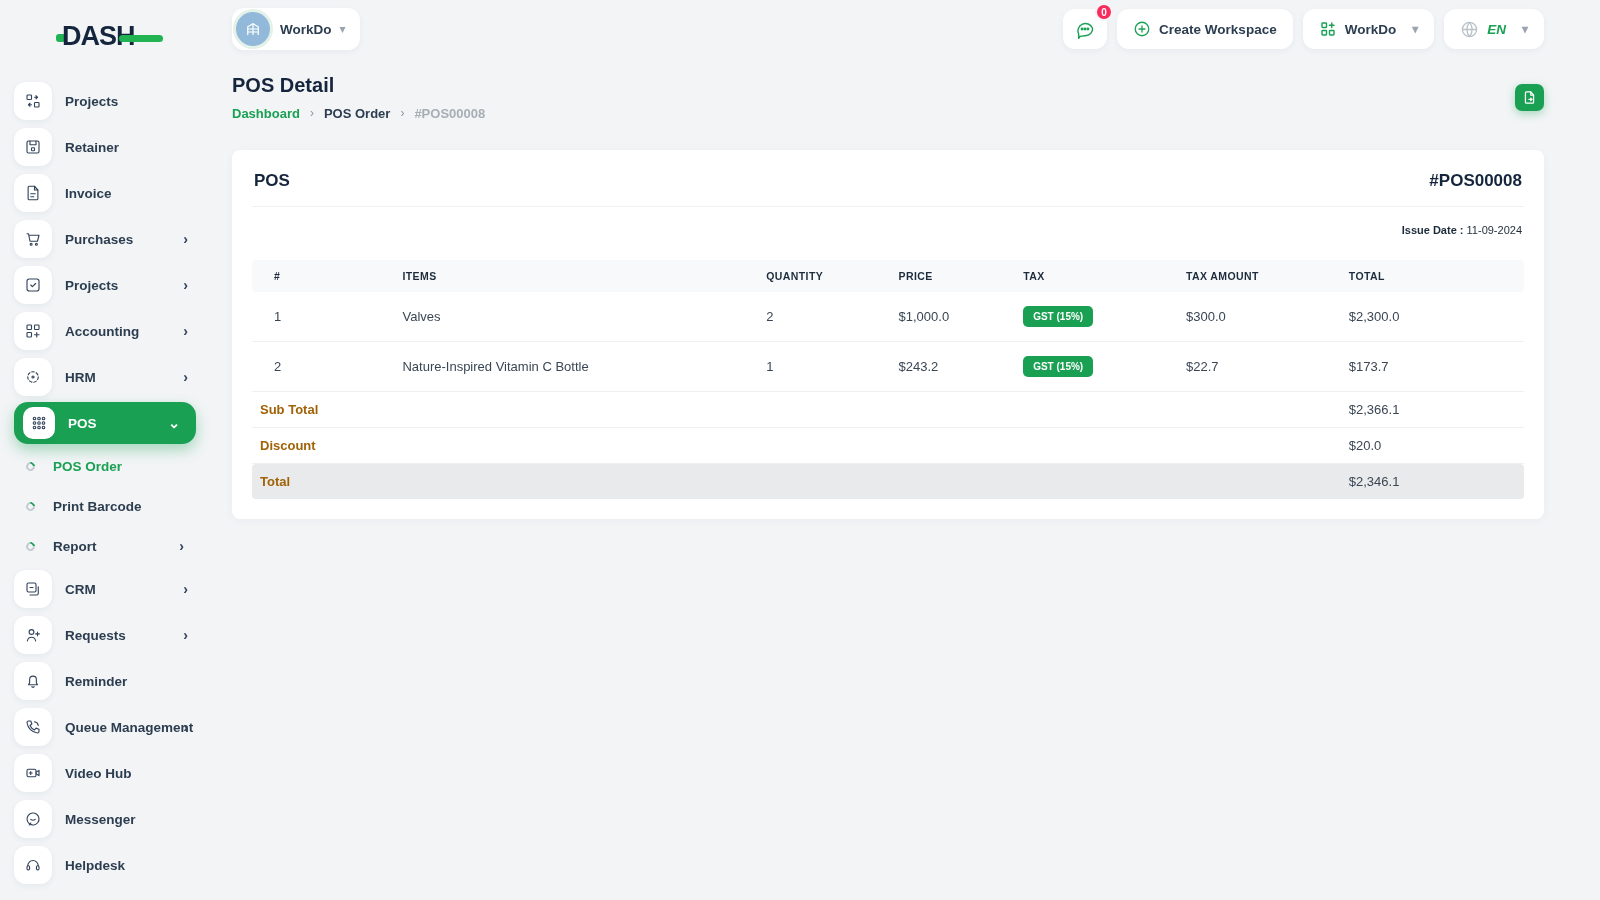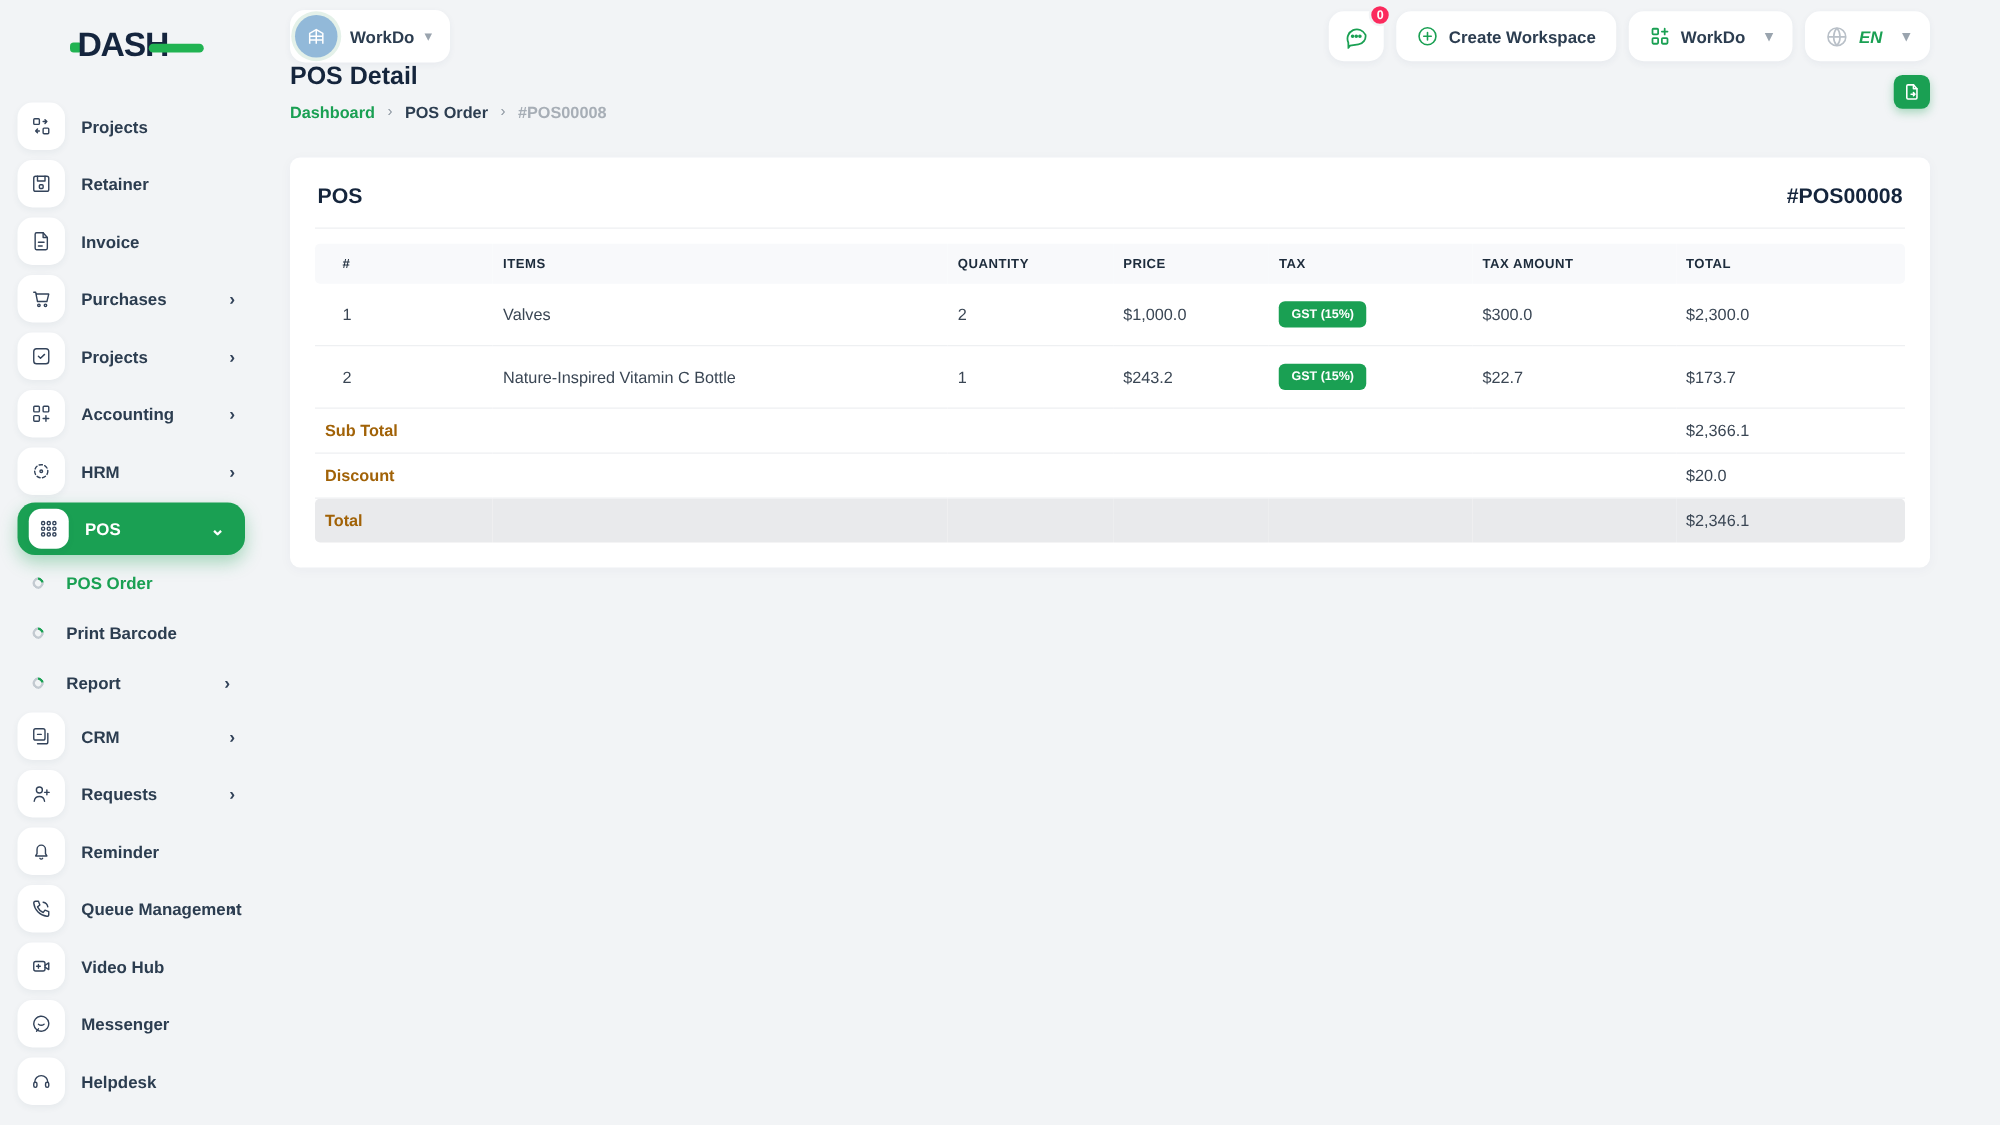--- a/index.html
+++ b/index.html
@@ -41,21 +41,21 @@
   .ws-avatar { width:34px; height:34px; border-radius:50%; background:#92b9d9; display:flex; align-items:center; justify-content:center; margin-right:10px; box-shadow:0 0 0 3px #e4f1e9; }
   .ws-name { font-size:13.5px; font-weight:700; color:#2c3d50; }
   .chev { color:#9aa4ae; font-size:12px; margin-left:8px; }
 
   .topbar-right { display:flex; align-items:center; gap:10px; }
   .icon-btn { width:44px; height:40px; justify-content:center; position:relative; }
   .badge { position:absolute; top:-6px; right:-6px; min-width:18px; height:18px; border-radius:9px; background:#fb2a5d; color:#fff; font-size:10px; font-weight:700; display:flex; align-items:center; justify-content:center; border:2px solid #f2f4f6; }
   .btn-pill { height:40px; padding:0 16px; font-size:13.5px; font-weight:700; color:#2c3d50; gap:8px; }
   .btn-pill .green-txt { color:#1aa053;font-style:italic; }
 
-  .page-head { display:flex; justify-content:space-between; align-items:flex-start; }
+  .page-head { display:flex; justify-content:space-between; align-items:flex-start; margin-top:24px; }
   .page-title { font-size:20px; font-weight:700; color:#15253c; }
   .breadcrumb { display:flex; gap:10px; margin-top:9px; font-size:13px; }
   .bc-link { color:#1aa053; font-weight:600; cursor:pointer; }
   .bc-mid { color:#2c3d50; font-weight:600; cursor:pointer; }
   .bc-cur { color:#a7aeb6; font-weight:600; }
   .bc-sep { color:#8d97a1; font-size:12px; }
   .export-btn { width:29px; height:27px; background:#1aa053; border:none; border-radius:7px; display:flex; align-items:center; justify-content:center; cursor:pointer; margin-top:10px; box-shadow:0 3px 8px rgba(26,160,83,.35); }
 
   .card { background:#fff; border-radius:8px; margin-top:29px; padding:0 20px 20px; box-shadow:0 2px 10px rgba(40,60,90,.04); }
   .card-head { display:flex; justify-content:space-between; align-items:center; padding:21px 2px 15px; border-bottom:1px solid #eef0f2; }
@@ -337,20 +337,24 @@
             <path d="M14 3v5h4.5"></path>
             <path d="M11 15h5m0 0-2-2m2 2-2 2"></path>
           </svg>
       </button>
     </div>
 
     <section class="card">
       <div class="card-head">
         <span class="card-title">POS</span>
         <span class="card-number">#POS00008</span>
+      </div>
+      <div class="issue-row">
+        <b>Issue Date :</b>
+        <span>11-09-2024</span>
       </div>
 
       <table class="pos">
         <colgroup>
           <col style="width:11.2%">
             <col style="width:28.6%">
             <col style="width:10.4%">
           <col style="width:9.8%">
             <col style="width:12.8%">
             <col style="width:12.8%">

